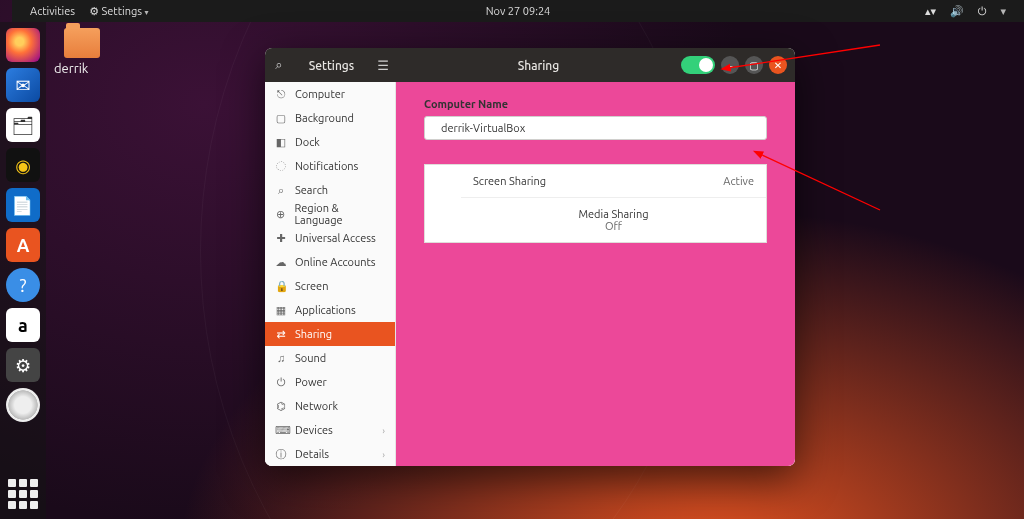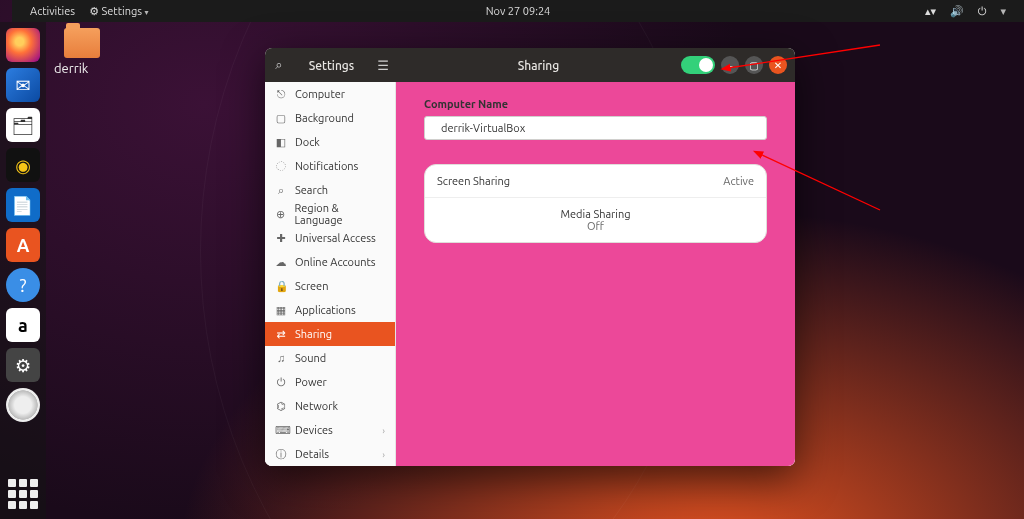--- a/index.html
+++ b/index.html
@@ -106,21 +106,21 @@
   .side-item.active { background:#e95420; color:#fff; }
   .side-item.active .ic { color:#fff; }
   .side-item .chev { margin-left:auto; color:#aaa; font-size:10px;}
 
   .content { flex:1; background:#ec4899; padding:16px 28px; font-size:11px; color:#333; }
   .field-label { font-weight:600; margin-bottom:6px; font-size:11px;}
   .text-input {
     width:100%; height:24px; border:1px solid #d0cfcd; border-radius:3px;
     background:#fff; padding:0 16px; font-size:11px; color:#333;
   }
-  .list-box { margin-top:24px; border:1px solid #e0ddda; border-radius:12px; background:#fff;}
+  .list-box { margin-top:24px; border:1px solid #e0ddda; border-radius:0; background:#fff;padding-left:36px;}
   .list-row { display:flex; align-items:center; justify-content:space-between;
     padding:10px 12px; font-size:11px; border-bottom:1px solid #eee; cursor:pointer;}
   .list-row:last-child{border-bottom:none;flex-direction:column;}
   .list-row .status { color:#666; }
 
   
   .arrow-svg { position:absolute; z-index:30; pointer-events:none; }
 </style>
 </head>
 <body>

